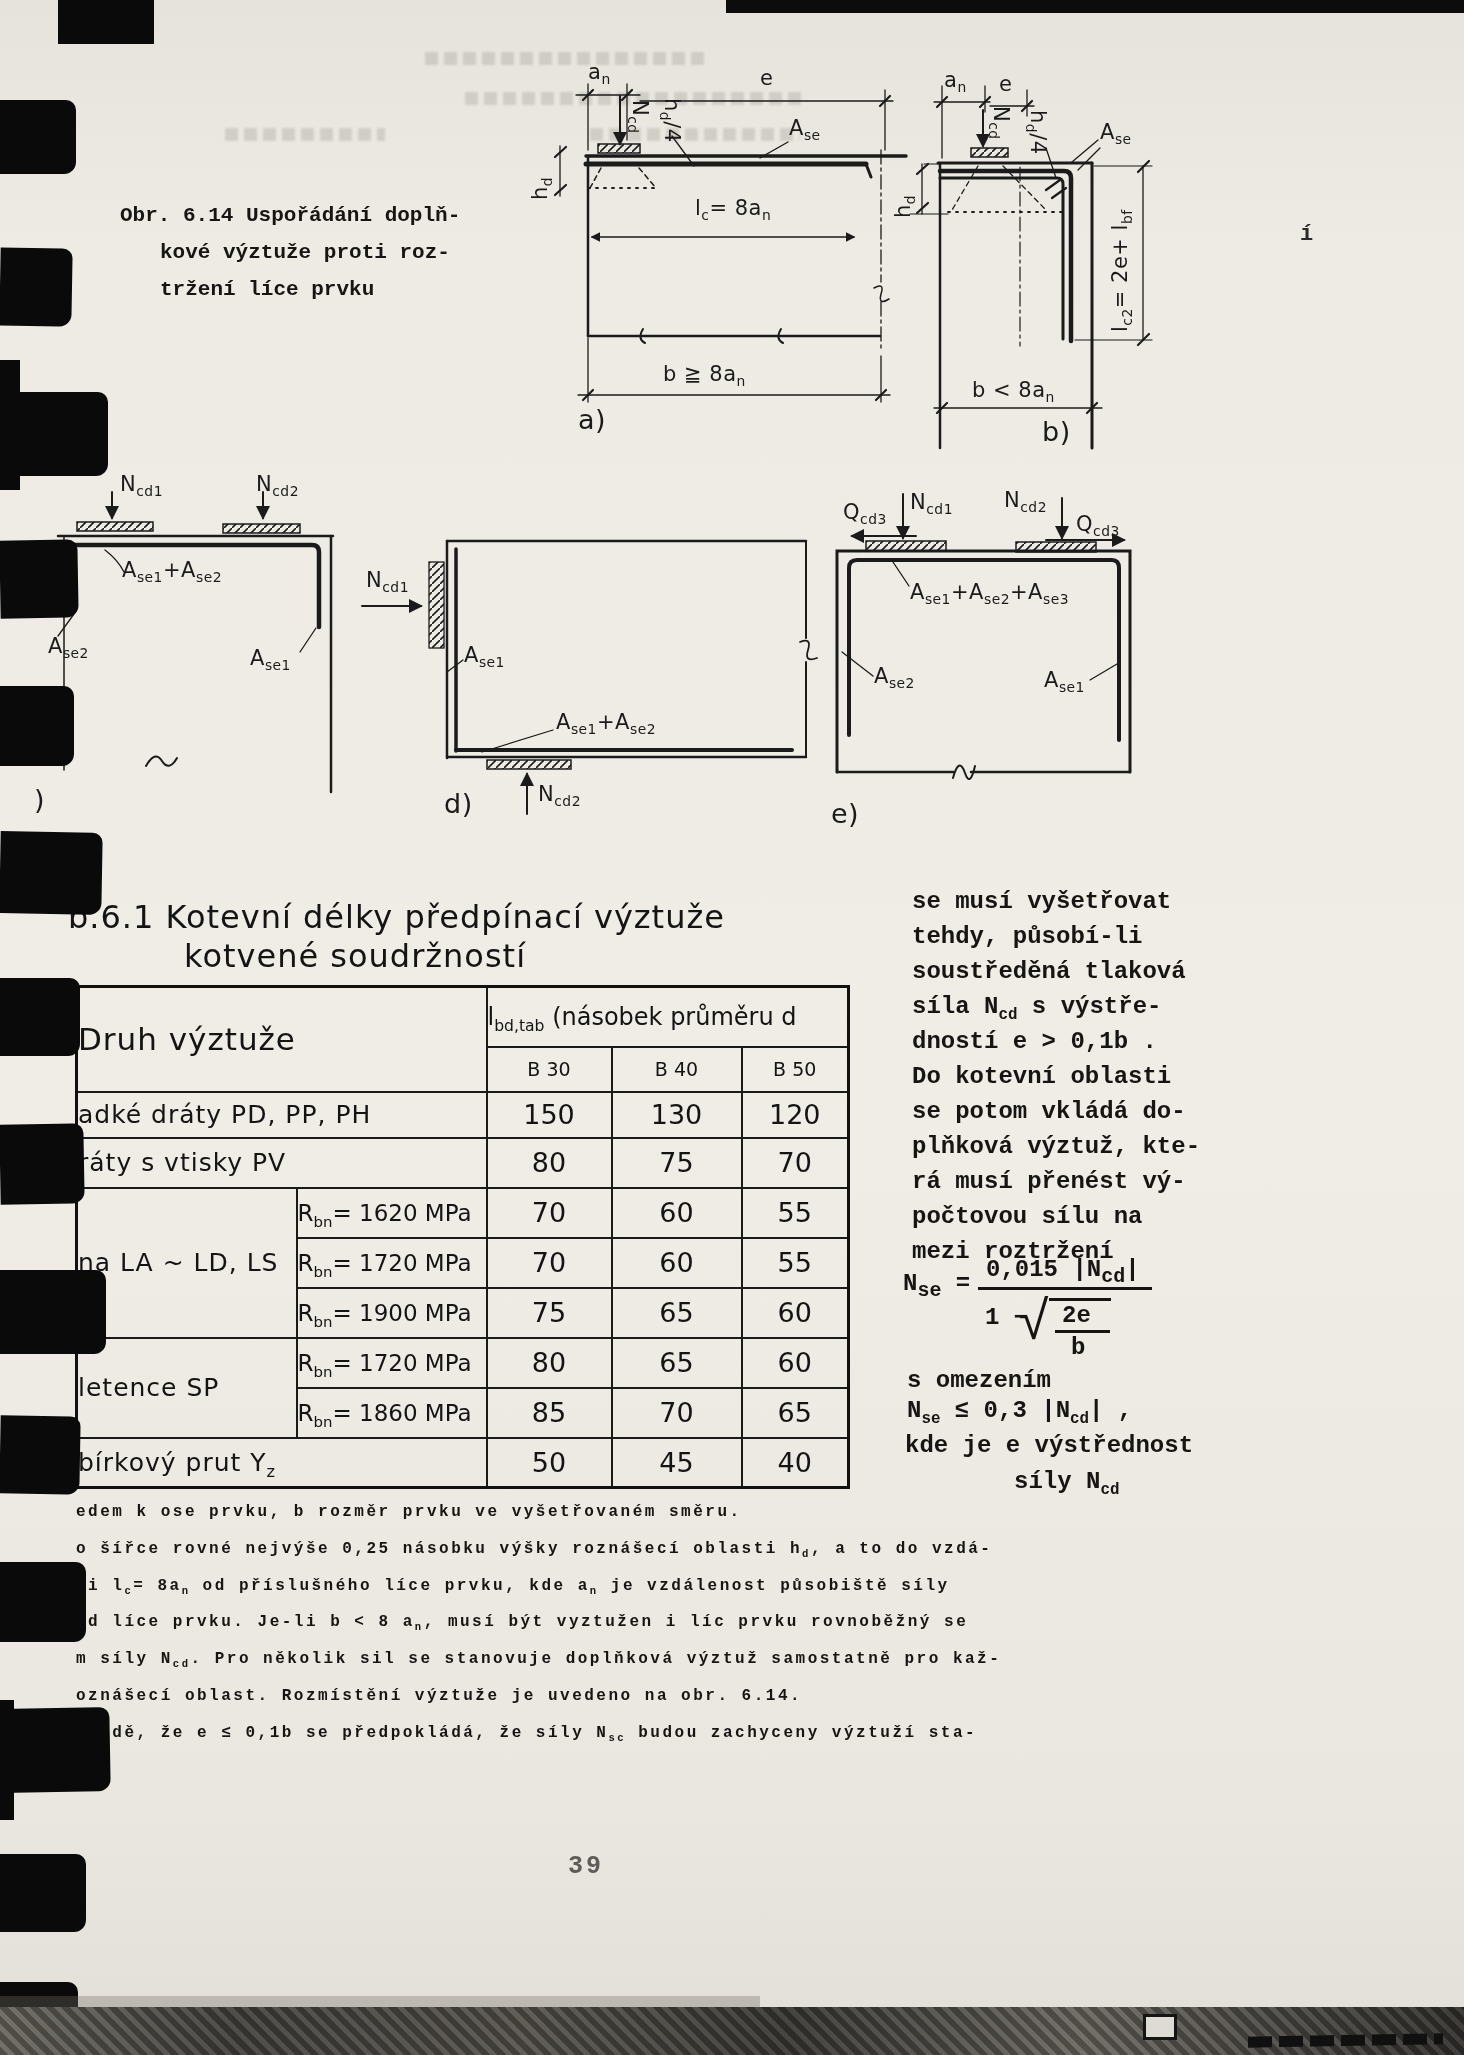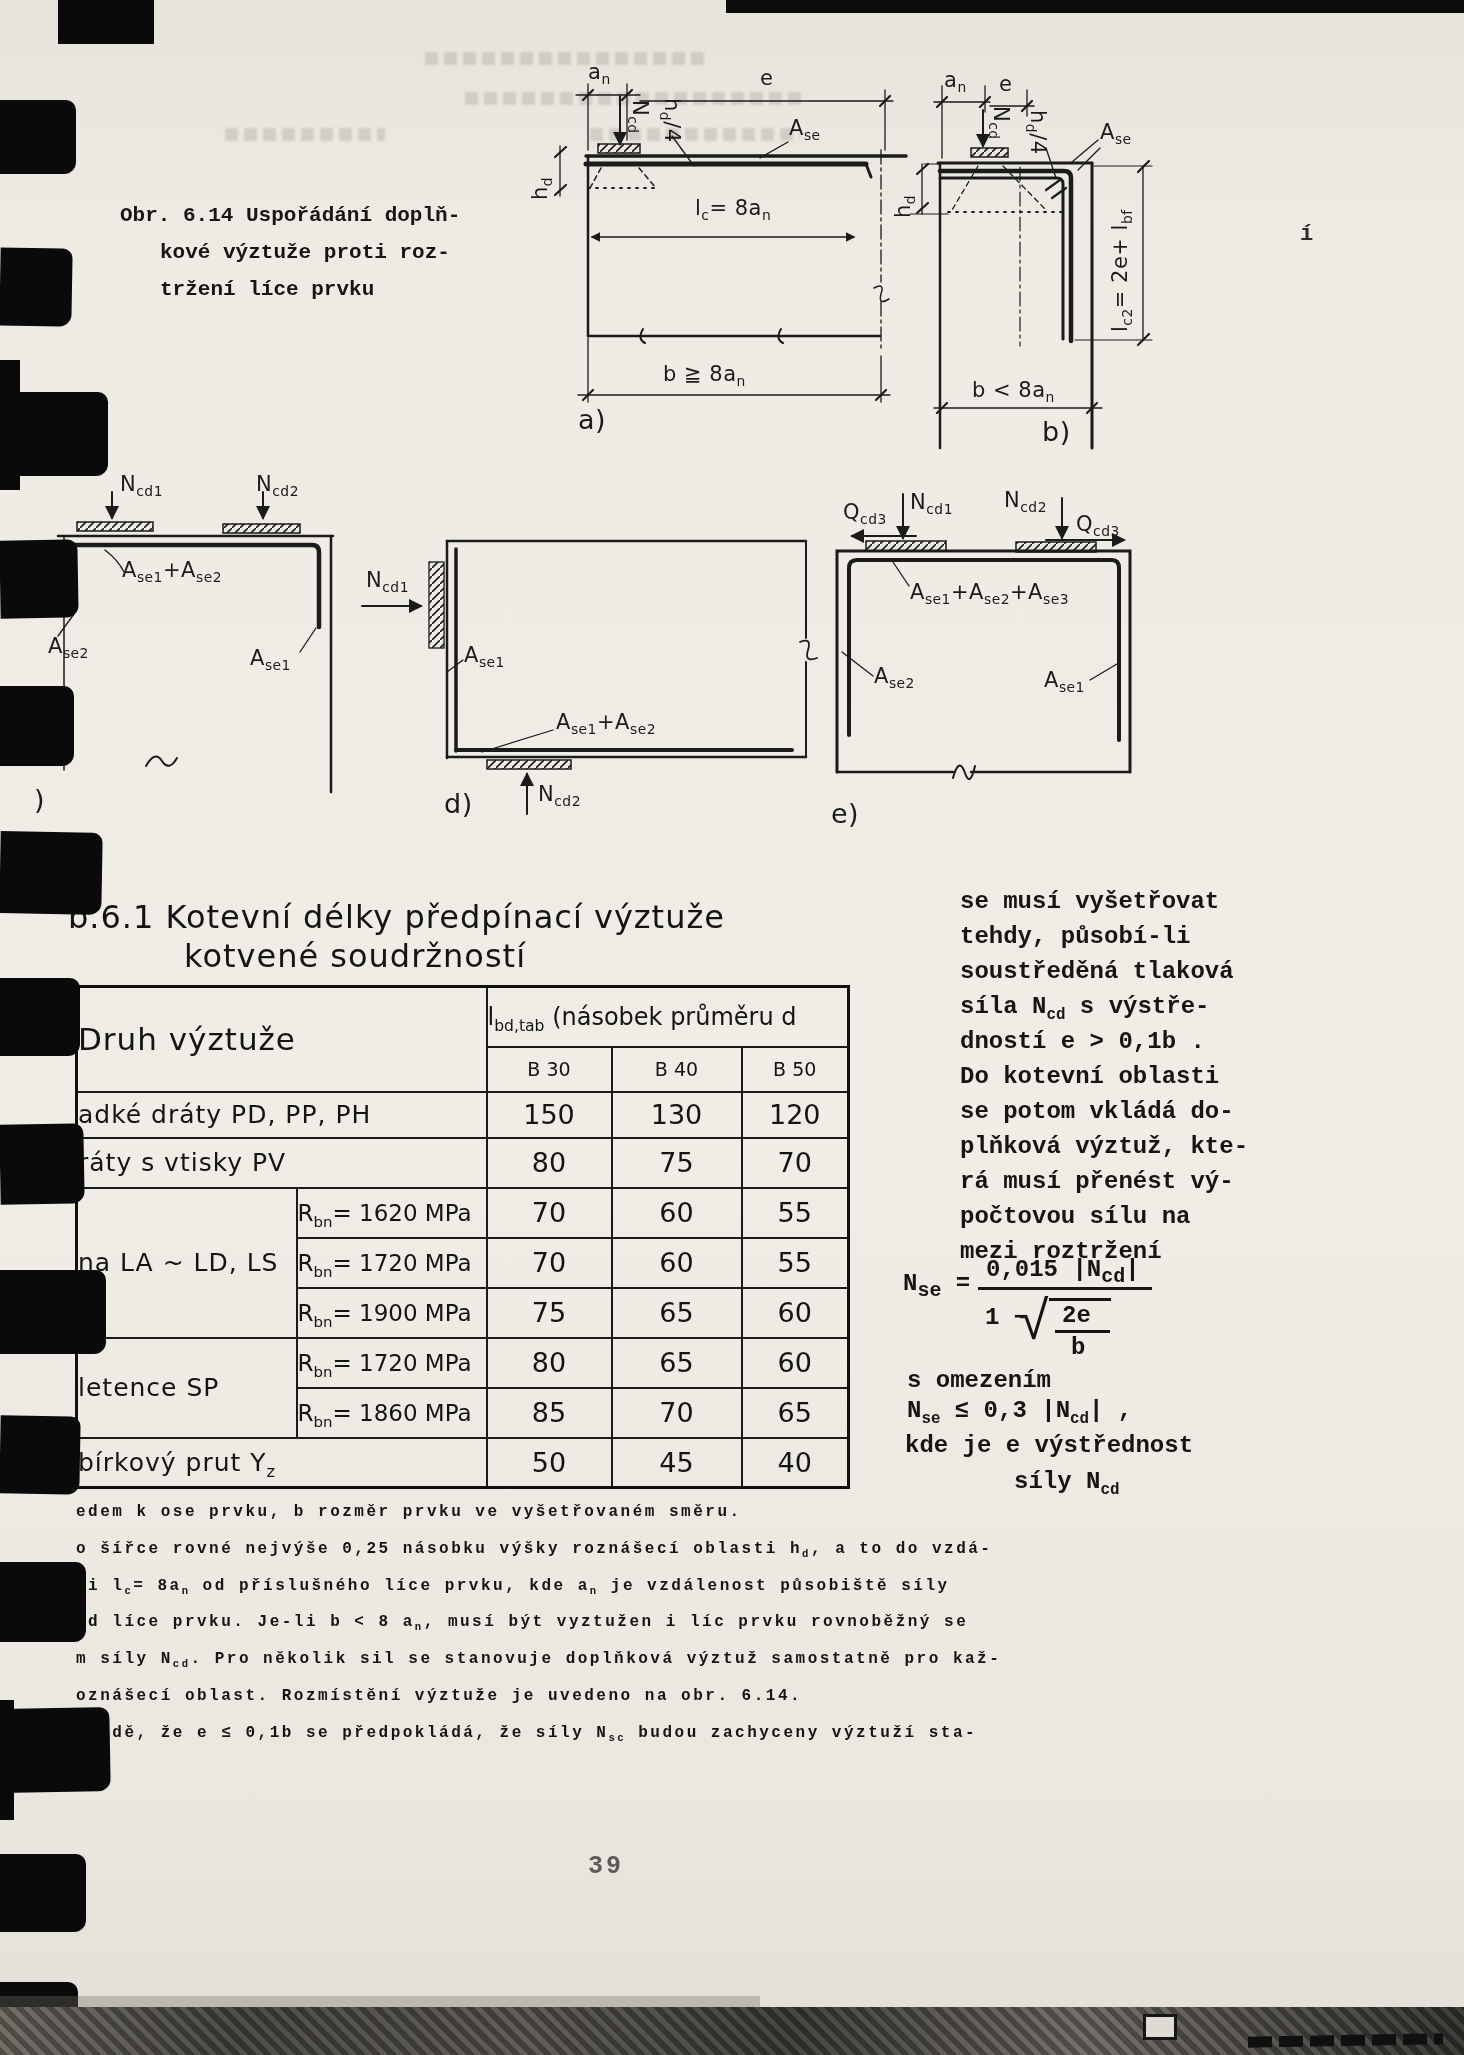--- a/index.html
+++ b/index.html
@@ -47,21 +47,21 @@
   .bottom-band{position:absolute;left:0;top:2007px;width:1464px;height:48px;
     background:linear-gradient(90deg,#6a675f 0%,#44423e 16%,#57544d 36%,#3a3935 54%,#6b6760 74%,#32312e 100%);}
   .bottom-band::after{content:"";position:absolute;inset:0;
     background:repeating-linear-gradient(45deg,rgba(0,0,0,.25) 0 6px,rgba(255,255,255,.06) 6px 11px);}
   .pre-band{position:absolute;left:0;top:1996px;width:760px;height:11px;background:rgba(118,112,104,.35);}
   .wbox{position:absolute;left:1143px;top:2014px;width:28px;height:20px;background:#dedbd4;
         border:3px solid #141414;z-index:5;}
   .scribble{position:absolute;left:1248px;top:2035px;width:195px;height:11px;z-index:5;transform:rotate(-1deg);
         background:repeating-linear-gradient(90deg,#101010 0 24px,transparent 24px 31px);}
   .pagenum{position:absolute;left:568px;top:1852px;font-family:"Liberation Mono",monospace;
-           font-weight:700;font-size:25px;letter-spacing:3px;color:#3c3a38;opacity:.8;margin-left:20px;}
+           font-weight:700;font-size:25px;letter-spacing:3px;color:#3c3a38;opacity:.8;}
   .stray{position:absolute;font-family:"Liberation Mono",monospace;font-weight:700;font-size:22px;color:#2a2a2a;}
 </style>
 </head>
 <body>
 
 <div class="page">
 
   <div class="ghost" style="left:425px;top:52px;width:280px;"></div>
   <div class="ghost" style="left:465px;top:92px;width:340px;"></div>
   <div class="ghost" style="left:225px;top:128px;width:160px;"></div>
@@ -310,21 +310,21 @@
     </tr>
     <tr style="height:50px">
       <td class="lbl" colspan="2">bírkový prut Y<sub>z</sub></td>
       <td class="num">50</td>
       <td class="num">45</td>
       <td class="num">40</td>
     </tr>
   </tbody>
     </table>
 
-  <div class="tw side-block" style="left:912px;top:884px;margin-left:48px;">
+  <div class="tw side-block" style="left:912px;top:884px;">
     <div>se musí vyšetřovat</div>
     <div>tehdy, působí-li</div>
     <div>soustředěná tlaková</div>
     <div>síla N<sub>cd</sub>  s výstře-</div>
     <div>dností e &gt; 0,1b .</div>
     <div>Do kotevní oblasti</div>
     <div>se potom vkládá do-</div>
     <div>plňková výztuž, kte-</div>
     <div>rá musí přenést vý-</div>
     <div>počtovou sílu na</div>

